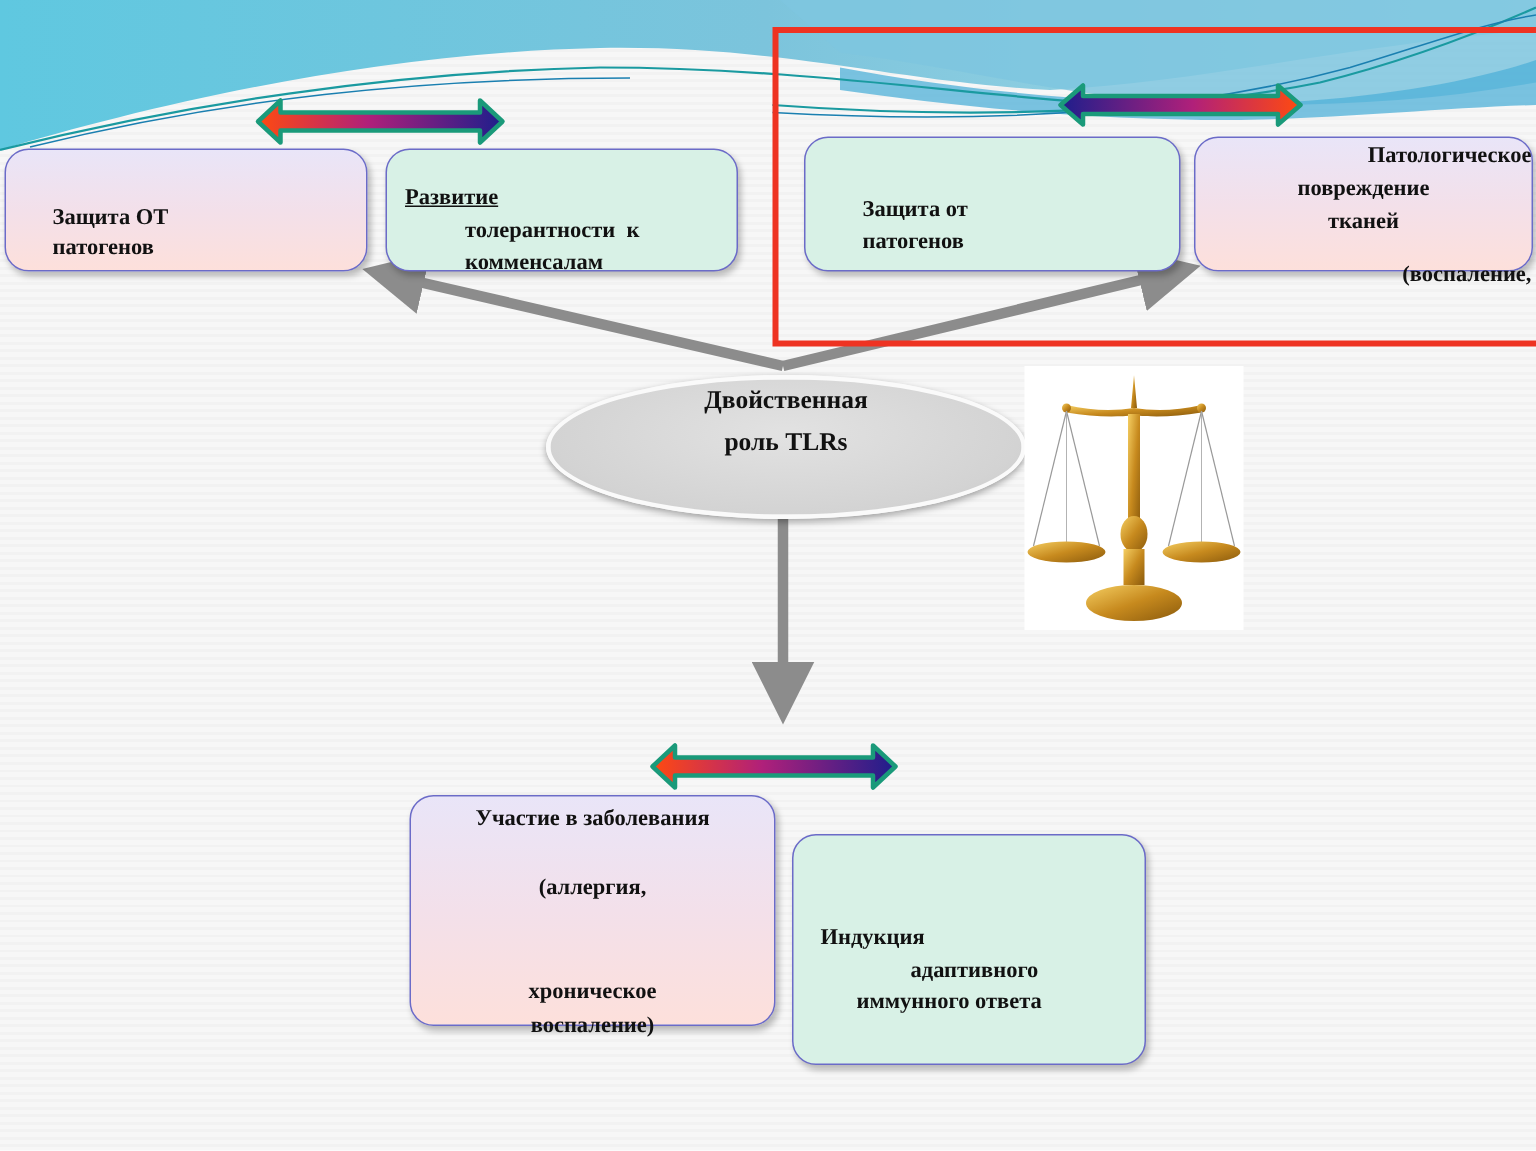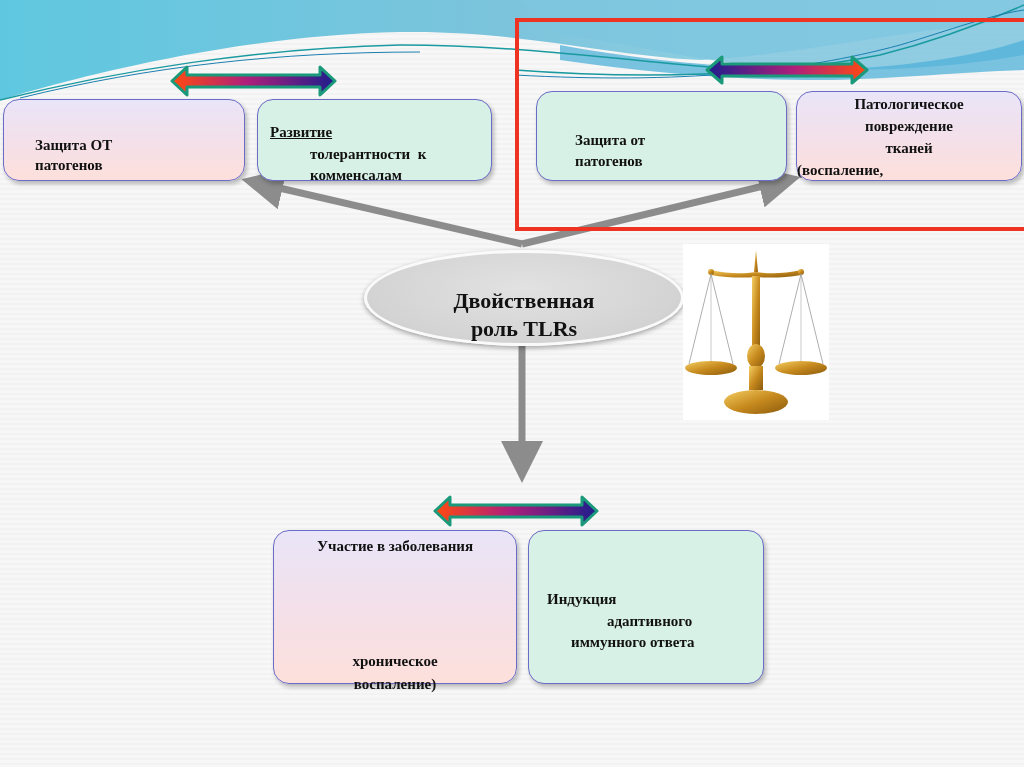--- a/index.html
+++ b/index.html
@@ -16,22 +16,22 @@
   }
   .pink { background: linear-gradient(180deg, #e9e5f8 0%, #f3e0ea 50%, #fde0db 100%); }
   .green { background: #d8f1e6; }
   .txt { position:absolute; white-space:pre; }
   .center-ellipse {
     position:absolute; left:364px; top:250px; width:320px; height:96px;
     border-radius:50%;
     background: radial-gradient(ellipse at 50% 40%, #e2e2e2 0%, #d3d3d3 70%, #c6c6c6 100%);
     border:3px solid #fafafa; box-shadow: 0 2px 5px rgba(0,0,0,0.35);
     box-sizing:border-box;
-    display:flex; align-items:flex-end; justify-content:center; text-align:center;
-    font-size:22px; line-height:28px; font-weight:bold; color:#111;
+    display:flex; align-items:flex-start; justify-content:center; text-align:center;
+    font-size:17px; line-height:28px; font-weight:bold; color:#111;
   }
   .red-frame {
     position:absolute; left:515px; top:18px; width:515px; height:213px;
     border:4px solid #ee3322; box-sizing:border-box;
   }
   .scales { position:absolute; left:683px; top:244px; width:146px; height:176px; background:#ffffff; }
 </style>
 </head>
 <body>
 
@@ -97,24 +97,24 @@
   <span class="txt" style="left:12px; top:23px;text-decoration:underline;">Развитие</span>
   <span class="txt" style="left:52px; top:45px;">толерантности  к</span>
   <span class="txt" style="left:52px; top:66px;">комменсалам</span>
 </div>
 
 <div class="box green" style="left:536px; top:91px; width:251px; height:90px;">
   <span class="txt" style="left:38px; top:39px;">Защита от</span>
   <span class="txt" style="left:38px; top:60px;">патогенов</span>
 </div>
 <div class="box pink" style="left:796px; top:91px; width:226px; height:90px;">
-  <span class="txt" style="left:0; width:224px; text-align:center; top:3px;font-family:Liberation Serif, serif;">Патологическое</span>
+  <span class="txt" style="left:0; width:224px; text-align:right; top:3px;font-family:Liberation Serif, serif;">Патологическое</span>
   <span class="txt" style="left:0; width:224px; text-align:center; top:47px;">тканей</span>
   <span class="txt" style="left:0; width:224px; text-align:center; top:25px;">повреждение</span>
-  <span class="txt" style="left:0; width:224px; text-align:left; top:69px;">(воспаление,</span>
+  <span class="txt" style="left:0; width:224px; text-align:right; top:82px;">(воспаление,</span>
 </div>
 
 <div class="center-ellipse">
   <div>
     <div>Двойственная</div>
     <div>роль TLRs</div>
   </div>
 </div>
 
 <div class="scales">
@@ -140,20 +140,21 @@
     <ellipse cx="118" cy="124" rx="26" ry="7" fill="url(#gold)"></ellipse>
     <rect x="69" y="32" width="8" height="80" fill="url(#gold)"></rect>
     <ellipse cx="73" cy="112" rx="9" ry="12" fill="url(#gold)"></ellipse>
     <rect x="66" y="122" width="14" height="24" fill="url(#gold)"></rect>
     <ellipse cx="73" cy="158" rx="32" ry="12" fill="url(#gold)"></ellipse>
   </svg>
 </div>
 
 <div class="box pink" style="left:273px; top:530px; width:244px; height:154px;">
   <span class="txt" style="left:0; width:242px; text-align:center; top:6px;">Участие в заболевания</span>
+  <span class="txt" style="left:0; width:242px; text-align:center; top:52px;">(аллергия,</span>
   <span class="txt" style="left:0; width:242px; text-align:center; top:144px;">воспаление)</span>
   <span class="txt" style="left:0; width:242px; text-align:center; top:121px;">хроническое</span>
 </div>
-<div class="box green" style="left:528px; top:530px; width:236px; height:154px;">
+<div class="box green" style="left:528px; top:556px; width:236px; height:154px;">
   <span class="txt" style="left:18px; top:59px;">Индукция</span>
   <span class="txt" style="left:42px; top:81px;margin-left:36px;">адаптивного</span>
   <span class="txt" style="left:42px; top:102px;">иммунного ответа</span>
 </div>
 
 </body></html>

